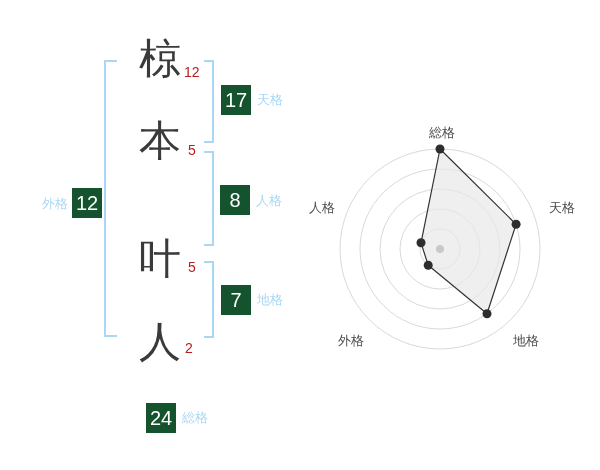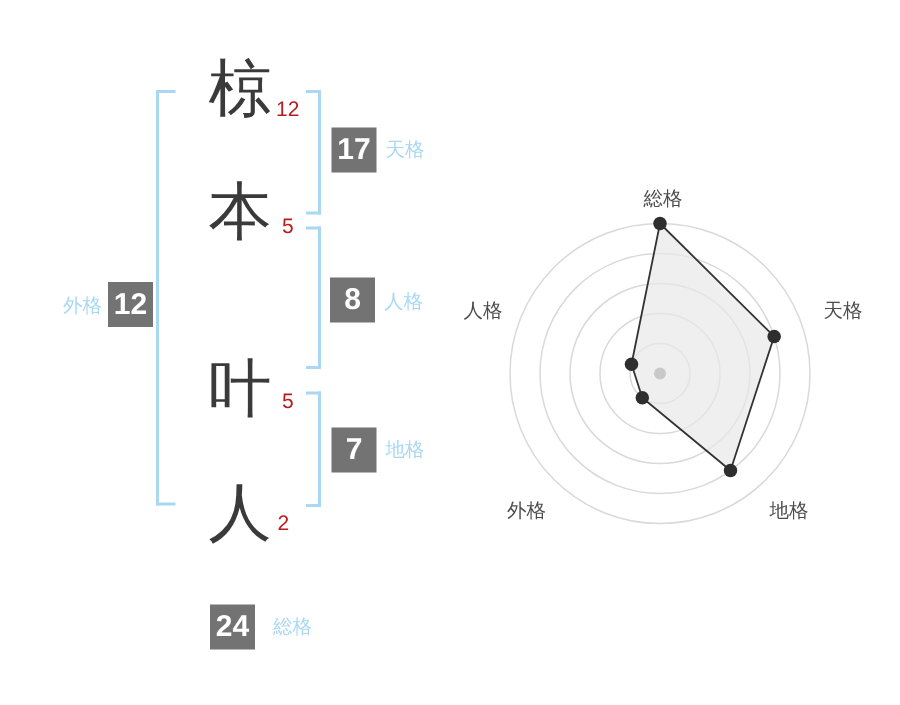--- a/index.html
+++ b/index.html
@@ -29,26 +29,25 @@
     color: #b91c1c;
   }
 
   
   .br { background: #aad7f2; }
 
   
   .vbox {
     width: 30px;
     height: 30px;
-    background: #737373;
+    background: #14532d;
     color: #ffffff;
     font-size: 20px;
     line-height: 30px;
     text-align: center;
-    font-weight: bold;
   }
   .kaku-label {
     font-size: 13px;
     line-height: 1;
     color: #a8d8f5;
   }
 
   svg text.axis-label {
     font-family: "Liberation Sans", "DejaVu Sans", sans-serif;
     font-size: 13px;
@@ -91,21 +90,21 @@
 
   <div class="abs vbox" style="left:220px;top:185px">8</div>
   <div class="abs kaku-label" style="left:256px;top:194px">人格</div>
 
   <div class="abs vbox" style="left:221px;top:285px">7</div>
   <div class="abs kaku-label" style="left:257px;top:293px">地格</div>
 
   <div class="abs kaku-label" style="left:42px;top:197px">外格</div>
   <div class="abs vbox" style="left:72px;top:188px">12</div>
 
-  <div class="abs vbox" style="left:140px;top:403px">24</div>
+  <div class="abs vbox" style="left:146px;top:403px">24</div>
   <div class="abs kaku-label" style="left:182px;top:411px">総格</div>
 
   <svg class="abs" style="left:290px;top:105px" width="300" height="270" viewBox="0 0 300 270">
     <g>
       <circle cx="150" cy="144" r="20" fill="none" stroke="#d9d9d9" stroke-width="1"></circle>
       <circle cx="150" cy="144" r="40" fill="none" stroke="#d9d9d9" stroke-width="1"></circle>
       <circle cx="150" cy="144" r="60" fill="none" stroke="#d9d9d9" stroke-width="1"></circle>
       <circle cx="150" cy="144" r="80" fill="none" stroke="#d9d9d9" stroke-width="1"></circle>
       <circle cx="150" cy="144" r="100" fill="none" stroke="#d9d9d9" stroke-width="1"></circle>
     </g>

